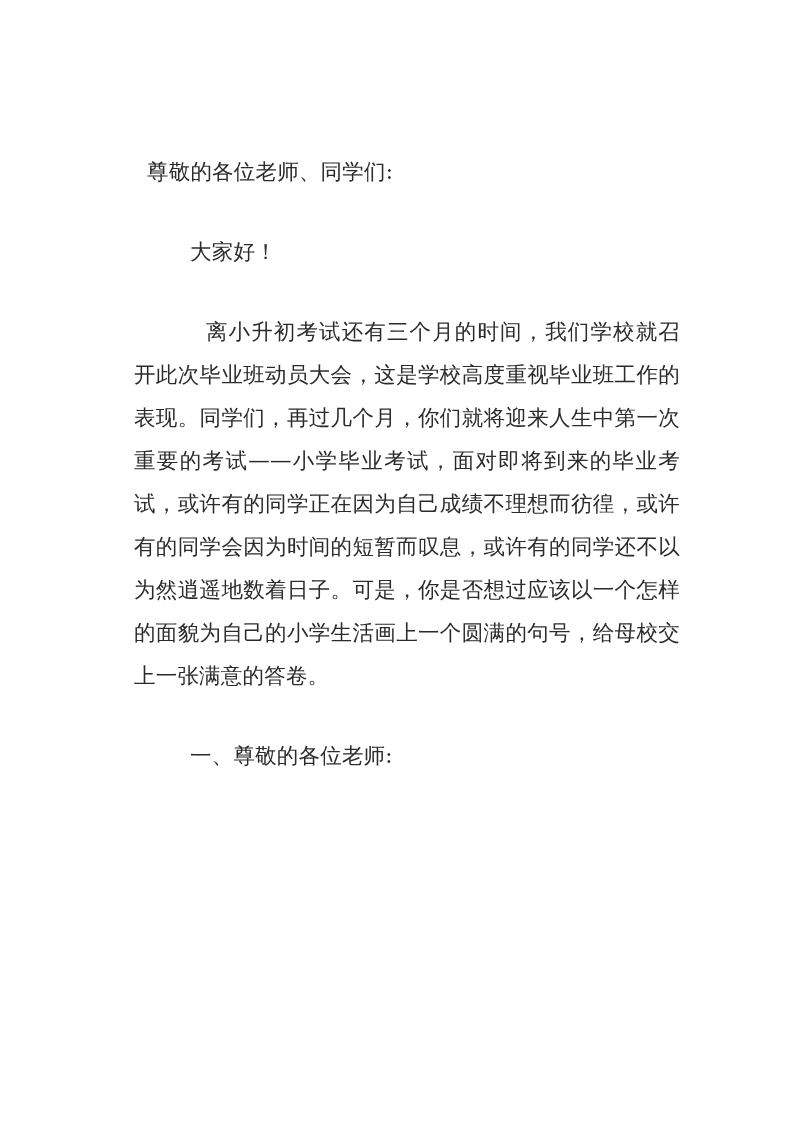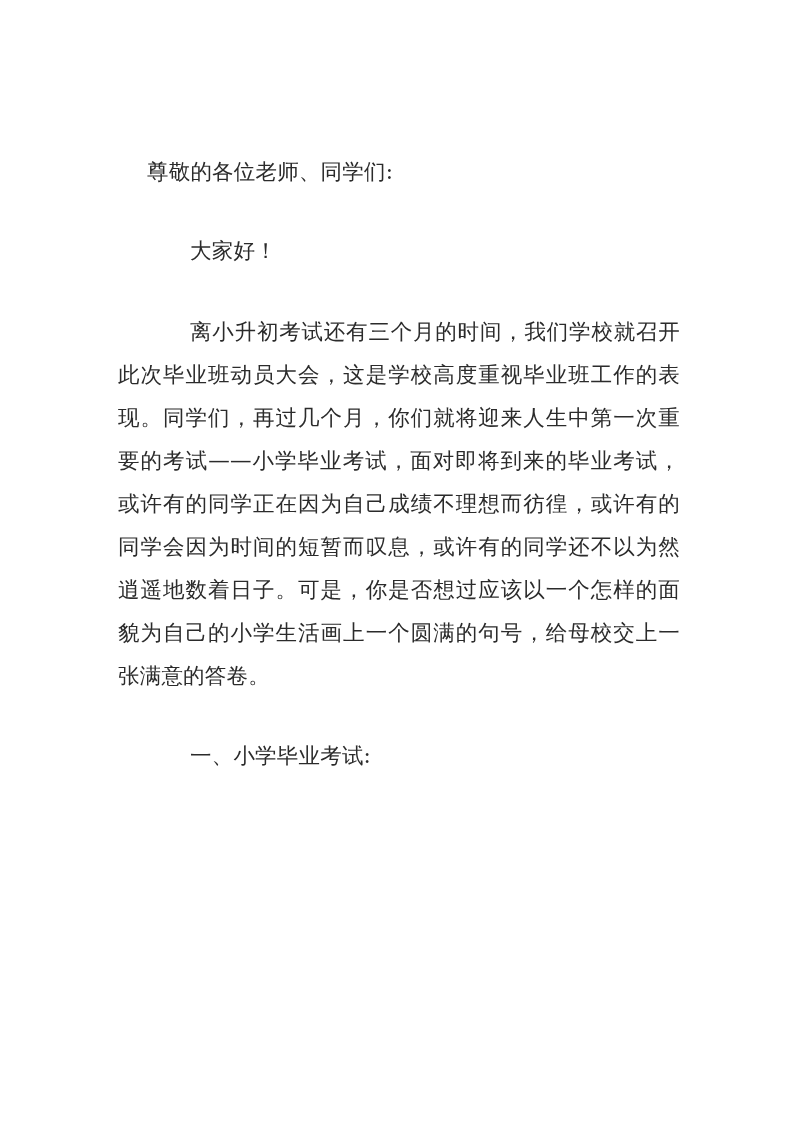--- a/index.html
+++ b/index.html
@@ -34,25 +34,25 @@
     letter-spacing: 0.2px;
     -webkit-font-smoothing: antialiased;
   }
   .para.salutation {
     text-indent: 29px;
     margin-bottom: 37px;
   }
   .para.greeting {
     text-indent: 72px;
     margin-bottom: 37px;
-    font-family: Liberation Serif, serif;
   }
   .para.body-para {
     text-indent: 72px;
     margin-bottom: 37px;
+    margin-left: 16px;
   }
   .para.section-heading {
     text-indent: 72px;
     margin-bottom: 0;
   }
   .para.last-body {
     margin-bottom: 47px;
   }
 </style>
 </head>
@@ -61,16 +61,16 @@
 <div class="page">
   <div class="doc-body">
 
     <p class="para salutation">尊敬的各位老师、同学们:</p>
 
     <p class="para greeting">大家好！</p>
 
     <p class="para body-para">离小升初考试还有三个月的时间，我们学校就召开此次毕业班动员大会，这是学校高度重视毕业班工作的表现。同学们，再过几个月，你们就将迎来人生中第一次重要的考试——小学毕业考试，面对即将到来的毕业考试，或许有的同学正在因为自己成绩不理想而彷徨，或许有的同学会因为时间的短暂而叹息，或许有的同学还不以为然逍遥地数着日子。可是，你是否想过应该以一个怎样的面貌为自己的小学生活画上一个圆满的句号，给母校交上一张满意的答卷。</p>
 
 
-    <p class="para section-heading">一、小学毕业考试:</p>
+    <p class="para section-heading">一、尊敬的各位老师:</p>
 
   </div>
 </div>
 
 </body></html>

